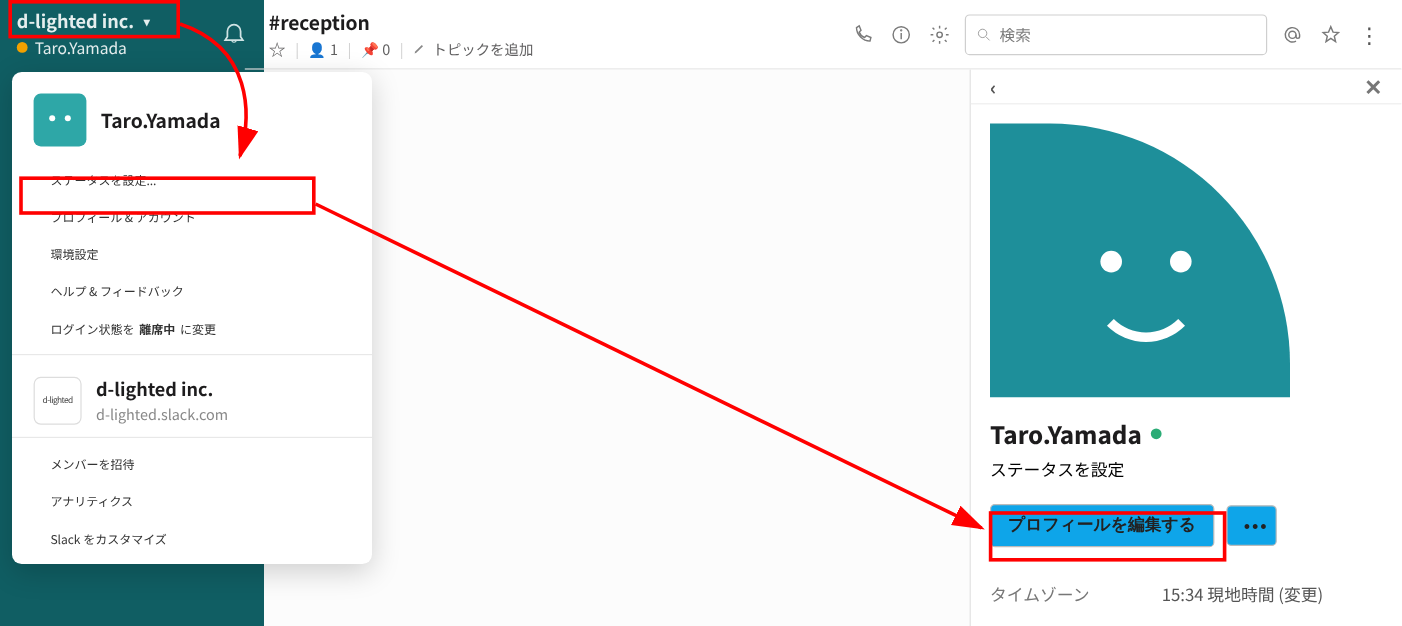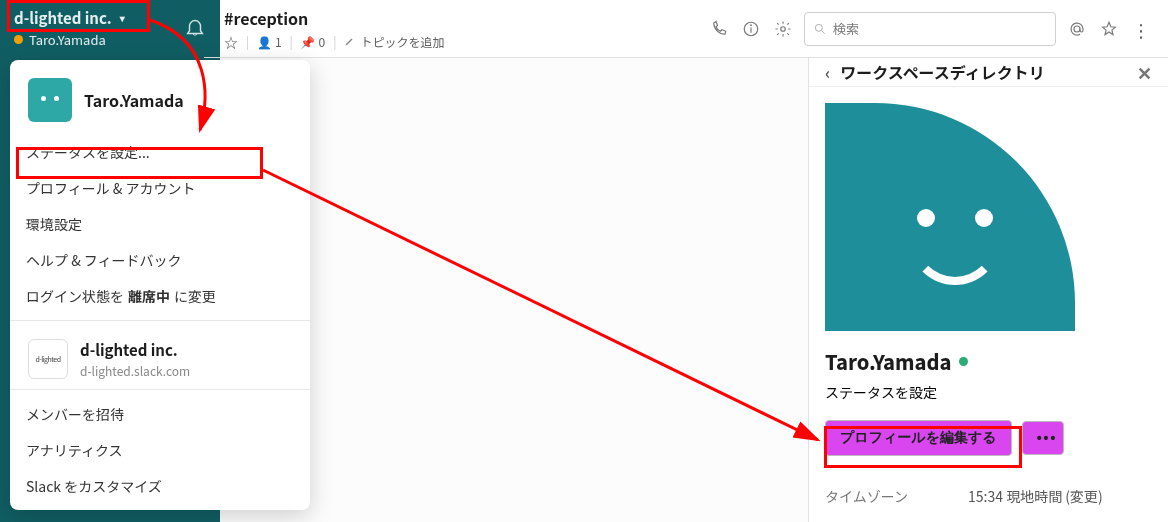--- a/index.html
+++ b/index.html
@@ -69,21 +69,21 @@
     position: relative;
   }
   .tm-avatar::before, .tm-avatar::after {
     content: ""; position: absolute; background: #fff; border-radius: 50%;
   }
   .tm-avatar::before { width: 5px; height: 5px; left: 13px; top: 18px; }
   .tm-avatar::after  { width: 5px; height: 5px; left: 26px; top: 18px; }
   .tm-name { font-weight: 700; font-size: 16px; }
 
   .tm-item {
-    padding: 8px 16px; font-size: 14px; color: #333;
+    padding: 8px 32px; font-size: 10px; color: #333;
     display: flex; align-items: center; gap: 4px;
   }
   .tm-divider { height: 1px; background: #e8e8e8; margin: 6px 0; }
 
   .tm-ws { display: flex; align-items: center; gap: 12px; padding: 12px 18px 4px; }
   .tm-ws-logo {
     width: 40px; height: 40px; border: 1px solid #ddd; border-radius: 6px;
     display: flex; align-items: center; justify-content: center;
     font-size: 7px; line-height: 1; color: #444;
     letter-spacing: -0.5px;
@@ -119,21 +119,21 @@
     position: absolute; left: 84px; top: 136px; width: 92px; height: 46px;
     border: 8px solid #fff; border-top: none; border-left-color: transparent; border-right-color: transparent;
     border-radius: 0 0 60px 60px;
   }
   .dir-name-row { display: flex; align-items: center; gap: 8px; }
   .dir-name { font-size: 20px; font-weight: 800; }
   .presence-green { width: 9px; height: 9px; border-radius: 50%; background: #2bac76; }
   .dir-status-link { color: #000000; font-size: 14px; margin-top: 6px; }
   .dir-actions { display: flex; align-items: center; gap: 10px; margin-top: 18px; }
   .btn {
-    border: 1px solid #bbb; border-radius: 4px; background: #d946ef;
+    border: 1px solid #bbb; border-radius: 4px; background: #0ea5e9;
     padding: 8px 14px; font-size: 14px; font-weight: 700; color: #222;
   }
   .btn.icon { width: 42px; text-align: center; letter-spacing: 2px; }
   .dir-tz { margin-top: 30px; display: flex; gap: 60px; font-size: 14px; color: #555; }
   .dir-tz .label { color: #777; }
 
   #annot-editbtn { right: 133px; top: 482px; width: 188px; height: 40px; }
 
   
   .annots { position: absolute; left: 0; top: 0; width: 100%; height: 100%; pointer-events: none; }
@@ -275,21 +275,20 @@
   </div>
   <div class="tm-item interactive">
     <span>Slack をカスタマイズ</span>
   </div>
 
 </div>
 
 <div class="dir-panel">
   <div class="dir-hdr">
     <span class="back-caret">‹</span>
-    <span>ワークスペースディレクトリ</span>
     <span class="close-x">✕</span>
   </div>
   <div class="dir-body">
     <div class="big-avatar">
       <span class="eye l"></span>
         <span class="eye r"></span>
         <span class="smile"></span>
     </div>
     <div class="dir-name-row">
       <span class="dir-name">Taro.Yamada</span>

